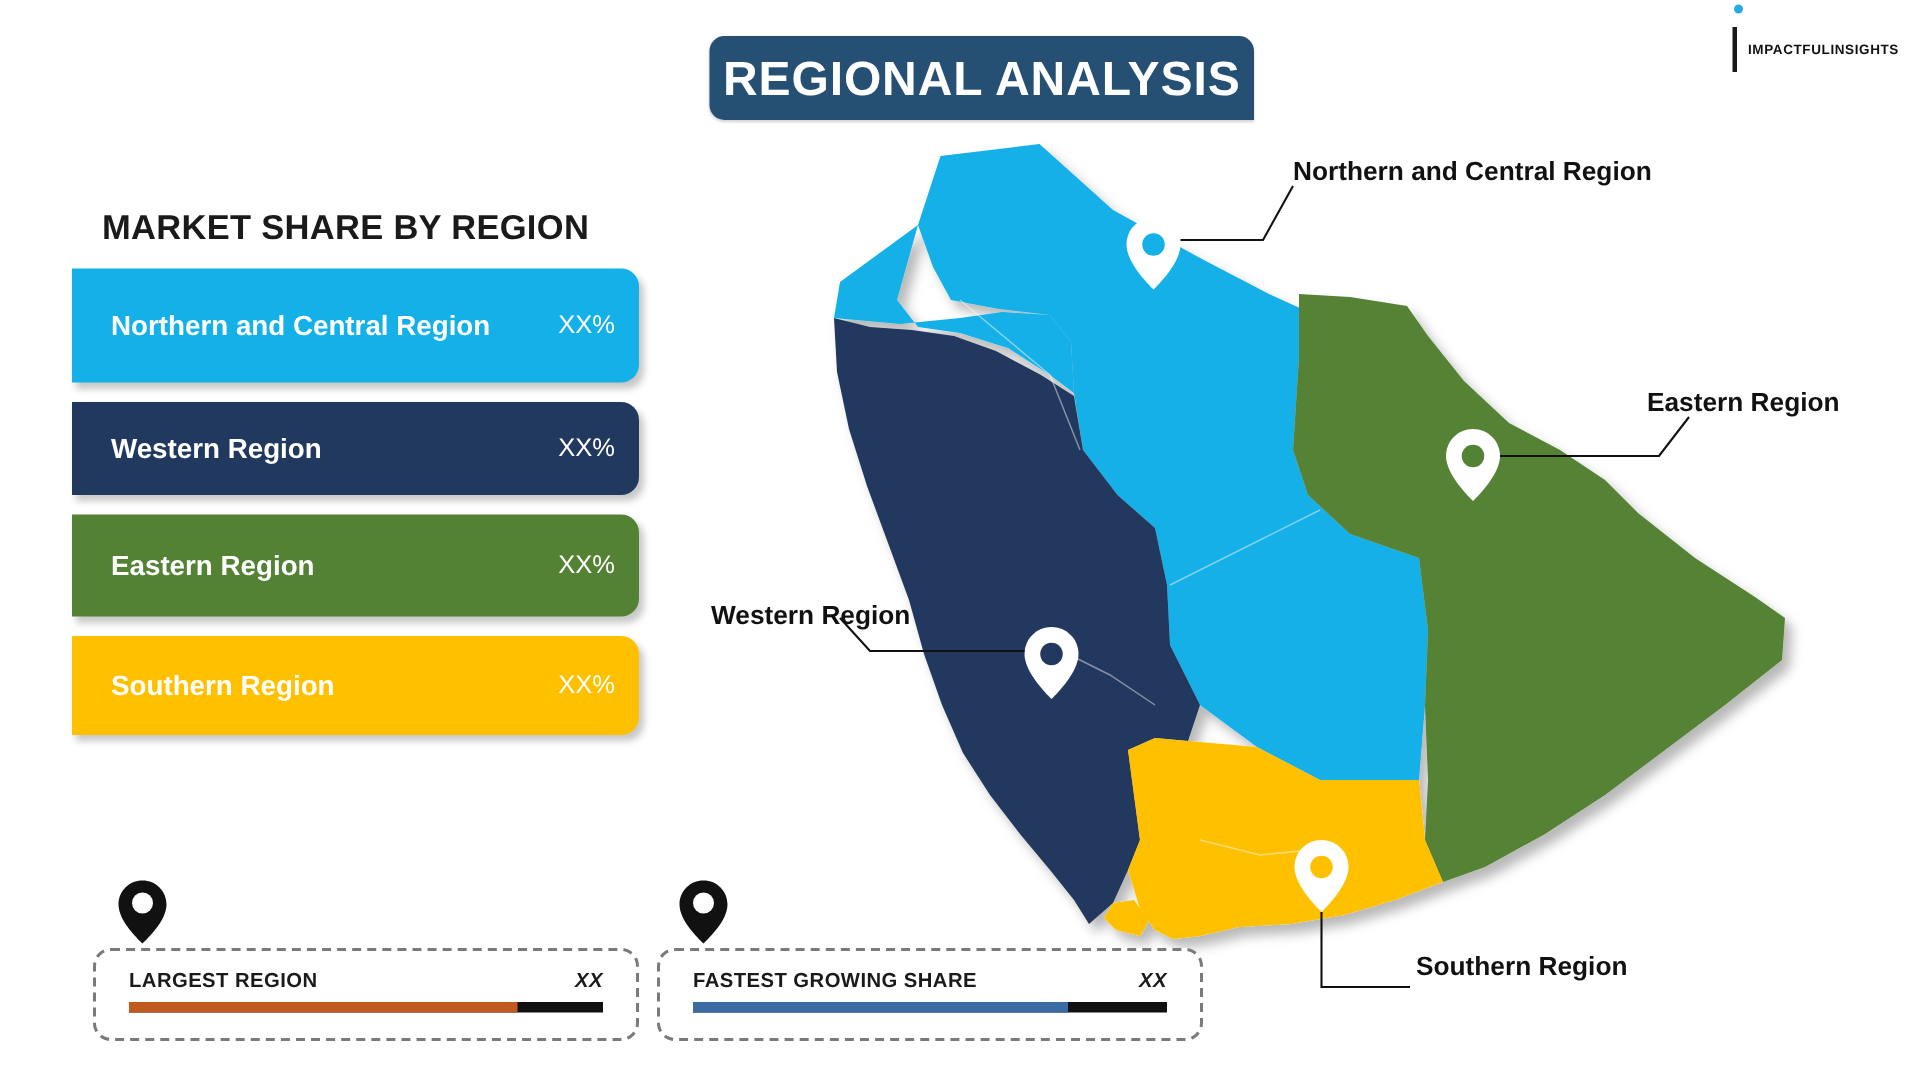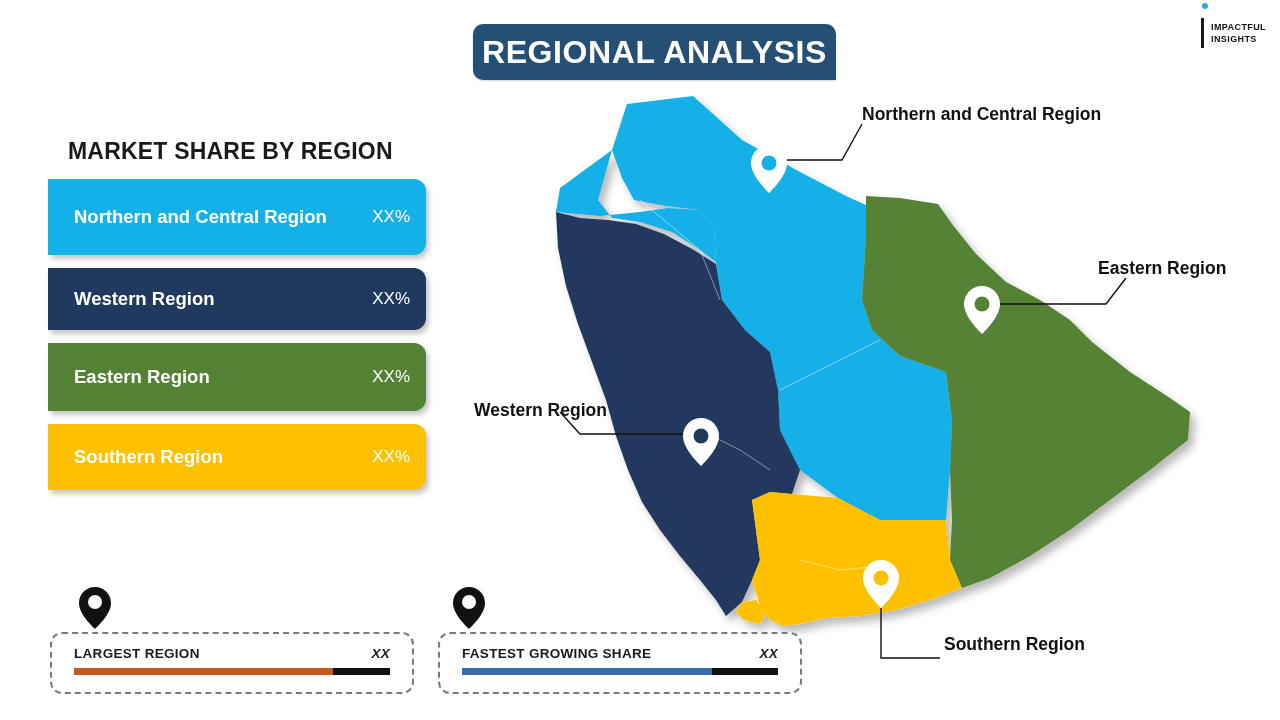--- a/index.html
+++ b/index.html
@@ -38,21 +38,21 @@
   #logo-dot{
     position:absolute;left:5px;top:-9px;
     width:6px;height:6px;border-radius:50%;
     background:#29ABE2;
   }
   #logo-divider{
     width:3px;height:30px;background:#1a1a1a;
     margin:0 7px 0 4px;
   }
   #logo-tag{
-    display:flex;flex-direction:column;justify-content:space-between;
+    display:flex;flex-direction:row;justify-content:space-between;
     color:#111;font-size:9px;font-weight:700;
     letter-spacing:.4px;line-height:1.35;
   }
   
   #share-heading{
     position:absolute;left:68px;top:138px;
     font-size:23px;font-weight:700;color:#1a1a1a;
     letter-spacing:.2px;white-space:nowrap;text-align:center;
   }
   #legend{
@@ -225,21 +225,21 @@
   <div class="legend-row" style="background:#FFC000;width:378px;height:66px;">
     <span class="legend-label">Southern Region</span>
     <span class="legend-value">XX%</span>
   </div>
 </div>
 
 <svg class="footer-pin" style="left:78px;top:586px;" width="34" height="44" viewBox="0 0 34 44">
   <path d="M17 1 C8 1 1 8 1 17 C1 28 14 40 17 43 C20 40 33 28 33 17 C33 8 26 1 17 1 Z" fill="#111111"></path>
   <circle cx="17" cy="16" r="7" fill="#ffffff"></circle>
 </svg>
-<div class="footer-card" style="left:50px;top:632px;width:364px;height:62px;">
+<div class="footer-card" style="left:62px;top:632px;width:364px;height:62px;">
   <div class="footer-row">
     <span class="footer-label">LARGEST REGION</span>
     <span class="footer-value">XX</span>
   </div>
   <div class="footer-bar">
     <div class="footer-bar-fill" style="width:82%;background:#C05A1E;"></div>
   </div>
 </div>
 
 <svg class="footer-pin" style="left:452px;top:586px;" width="34" height="44" viewBox="0 0 34 44">

